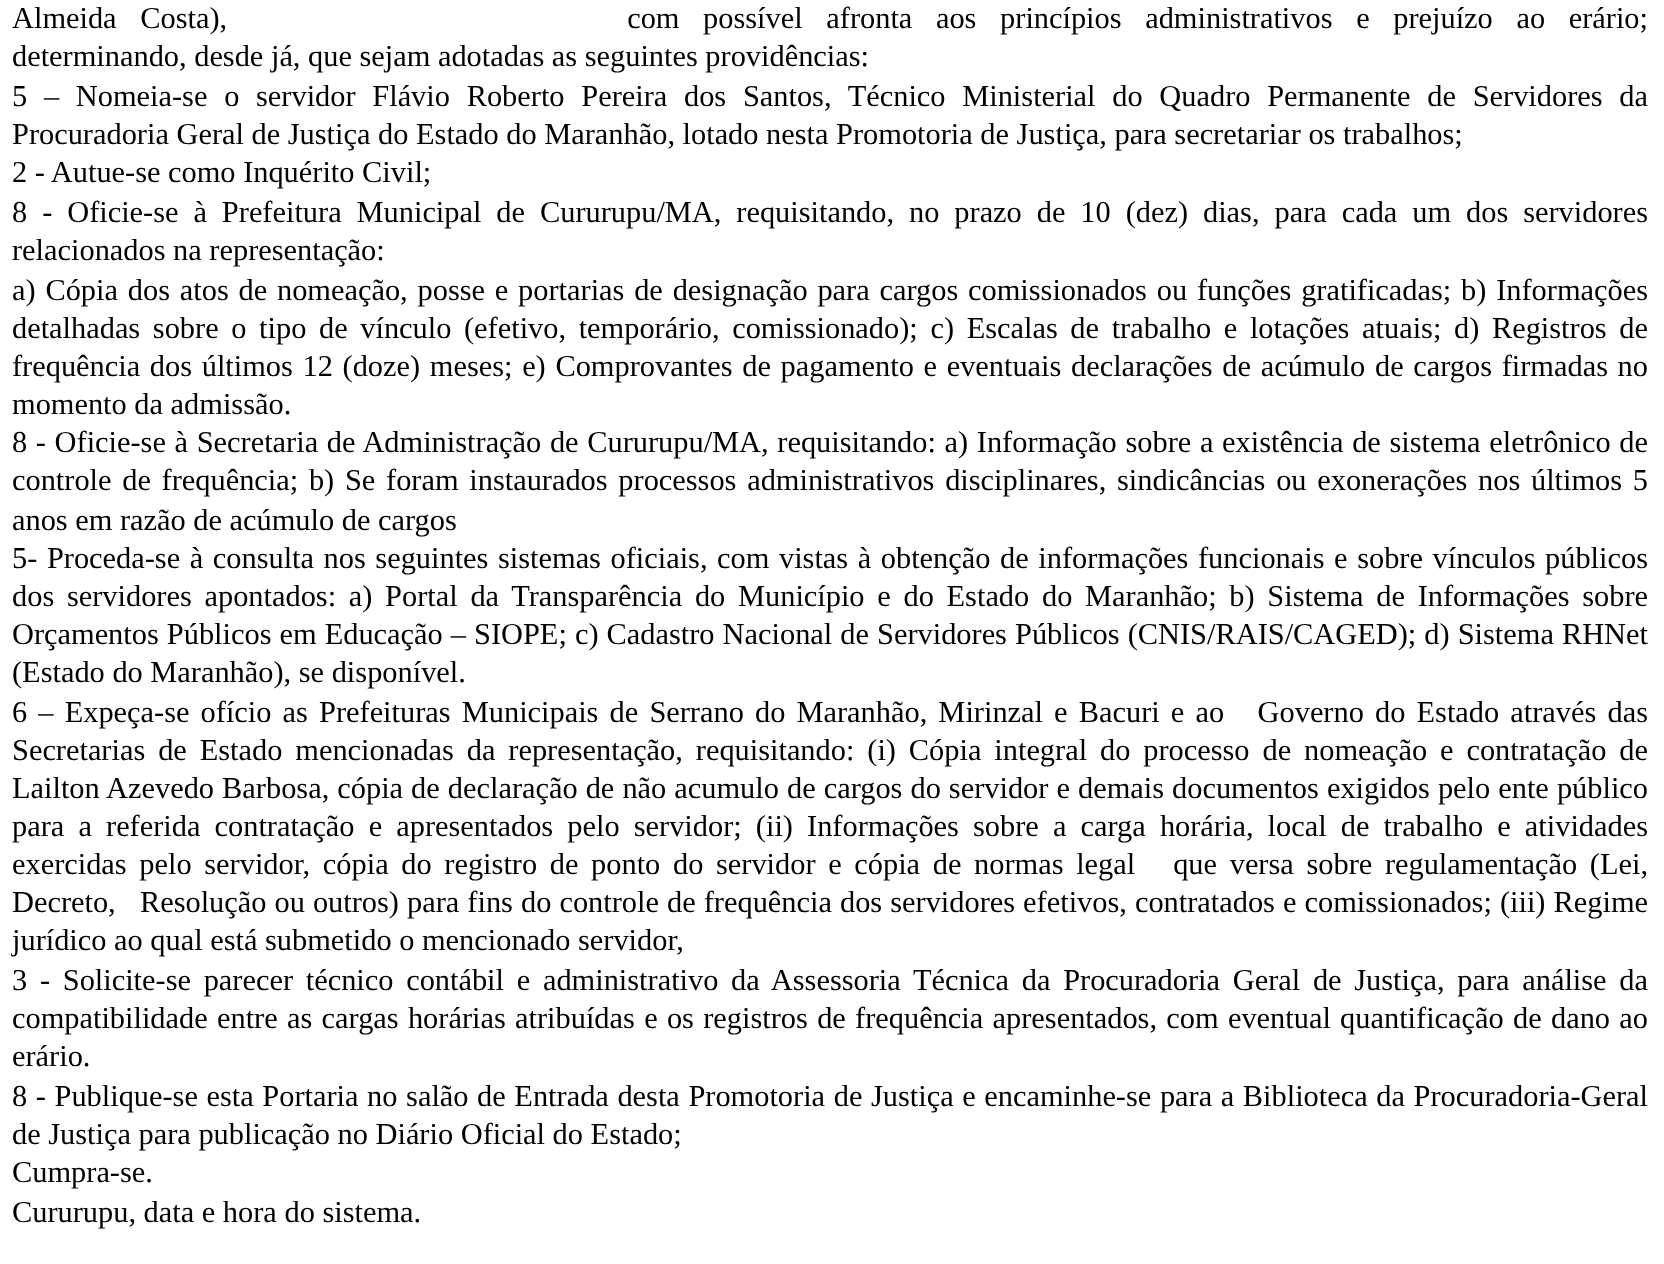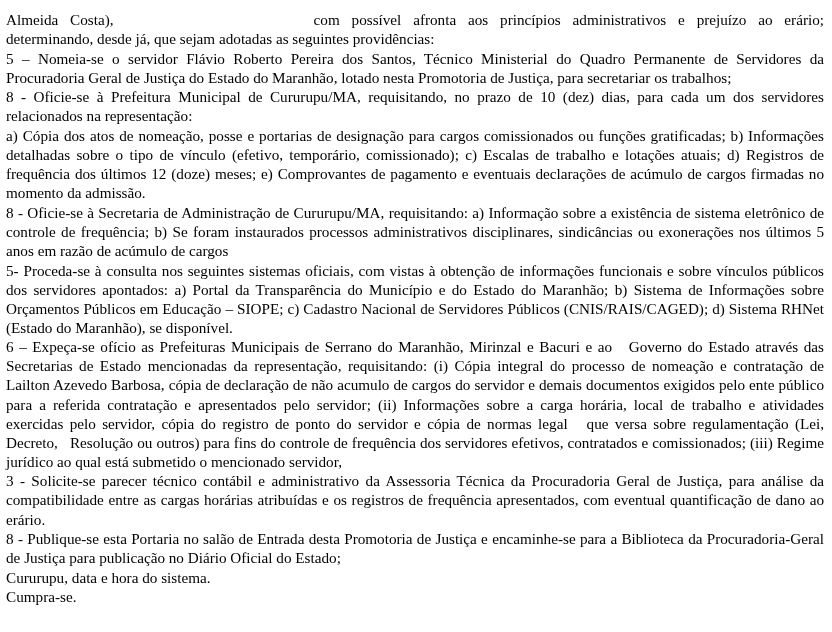--- a/index.html
+++ b/index.html
@@ -11,21 +11,21 @@
     width: 832px;
     height: 632px;
     font-family: "Liberation Serif", serif;
     color: #000000;
     overflow: hidden;
   }
   .page {
     width: 832px;
     height: 632px;
     box-sizing: border-box;
-    padding: 10px 8px 0 6px;
+    padding: 0 8px 0 6px;
     position: relative;
   }
   .para {
     font-size: 15.2px;
     line-height: 1.255;
     text-align: justify;
     text-justify: inter-word;
     margin: 0 0 0.5px 0;
     white-space: pre-wrap;
   }
@@ -35,23 +35,24 @@
   }
 </style>
 </head>
 <body>
 
 <div class="page">
 
   <p class="para"><span>Almeida Costa),</span><span class="first-line-gap"></span><span>com possível afronta aos princípios administrativos e prejuízo ao erário; determinando, desde já, que sejam adotadas as seguintes providências:</span></p>
 
   <p class="para">5 – Nomeia-se o servidor Flávio Roberto Pereira dos Santos, Técnico Ministerial do Quadro Permanente de Servidores da Procuradoria Geral de Justiça do Estado do Maranhão, lotado nesta Promotoria de Justiça, para secretariar os trabalhos;</p>
+  <p class="para">2 - Autue-se como Inquérito Civil;</p>
   <p class="para">8 - Oficie-se à Prefeitura Municipal de Cururupu/MA, requisitando, no prazo de 10 (dez) dias, para cada um dos servidores relacionados na representação:</p>
   <p class="para">a) Cópia dos atos de nomeação, posse e portarias de designação para cargos comissionados ou funções gratificadas; b) Informações detalhadas sobre o tipo de vínculo (efetivo, temporário, comissionado); c) Escalas de trabalho e lotações atuais; d) Registros de frequência dos últimos 12 (doze) meses; e) Comprovantes de pagamento e eventuais declarações de acúmulo de cargos firmadas no momento da admissão.</p>
   <p class="para">8 - Oficie-se à Secretaria de Administração de Cururupu/MA, requisitando: a) Informação sobre a existência de sistema eletrônico de controle de frequência; b) Se foram instaurados processos administrativos disciplinares, sindicâncias ou exonerações nos últimos 5 anos em razão de acúmulo de cargos</p>
   <p class="para">5- Proceda-se à consulta nos seguintes sistemas oficiais, com vistas à obtenção de informações funcionais e sobre vínculos públicos dos servidores apontados: a) Portal da Transparência do Município e do Estado do Maranhão; b) Sistema de Informações sobre Orçamentos Públicos em Educação – SIOPE; c) Cadastro Nacional de Servidores Públicos (CNIS/RAIS/CAGED); d) Sistema RHNet (Estado do Maranhão), se disponível.</p>
   <p class="para">6 – Expeça-se ofício as Prefeituras Municipais de Serrano do Maranhão, Mirinzal e Bacuri e ao   Governo do Estado através das Secretarias de Estado mencionadas da representação, requisitando: (i) Cópia integral do processo de nomeação e contratação de Lailton Azevedo Barbosa, cópia de declaração de não acumulo de cargos do servidor e demais documentos exigidos pelo ente público para a referida contratação e apresentados pelo servidor; (ii) Informações sobre a carga horária, local de trabalho e atividades exercidas pelo servidor, cópia do registro de ponto do servidor e cópia de normas legal   que versa sobre regulamentação (Lei, Decreto,   Resolução ou outros) para fins do controle de frequência dos servidores efetivos, contratados e comissionados; (iii) Regime jurídico ao qual está submetido o mencionado servidor,</p>
   <p class="para">3 - Solicite-se parecer técnico contábil e administrativo da Assessoria Técnica da Procuradoria Geral de Justiça, para análise da compatibilidade entre as cargas horárias atribuídas e os registros de frequência apresentados, com eventual quantificação de dano ao erário.</p>
   <p class="para">8 - Publique-se esta Portaria no salão de Entrada desta Promotoria de Justiça e encaminhe-se para a Biblioteca da Procuradoria-Geral de Justiça para publicação no Diário Oficial do Estado;</p>
+  <p class="para">Cumpra-se.</p>
   <p class="para">Cururupu, data e hora do sistema.</p>
-  <p class="para">Cumpra-se.</p>
 
 </div>
 
 </body></html>

